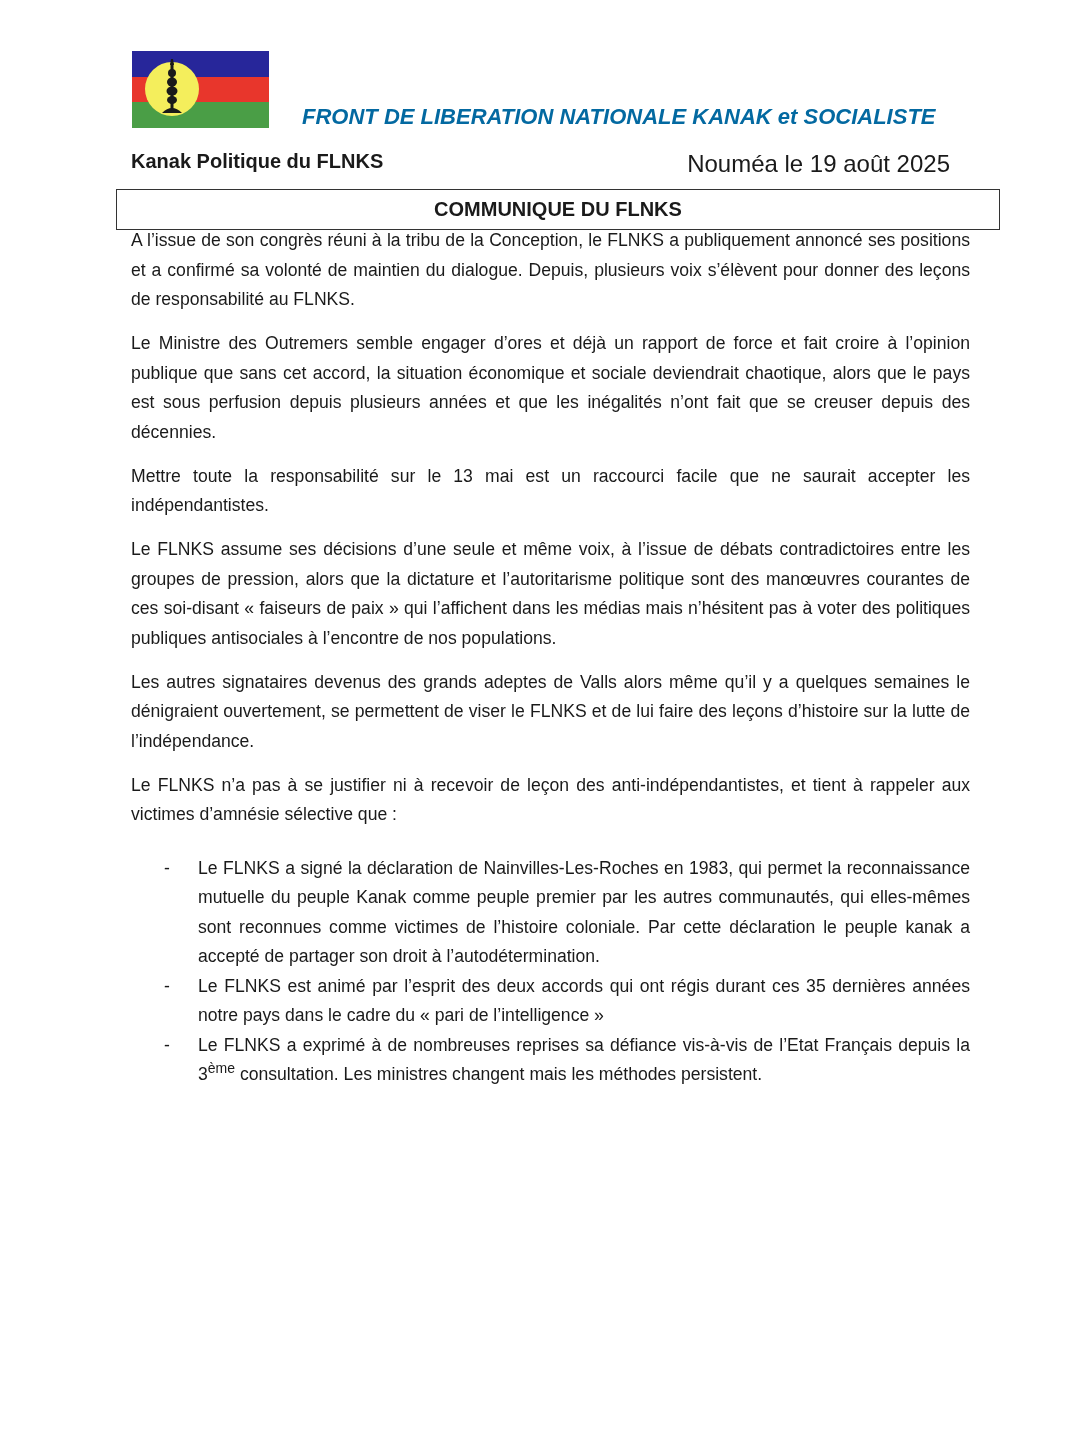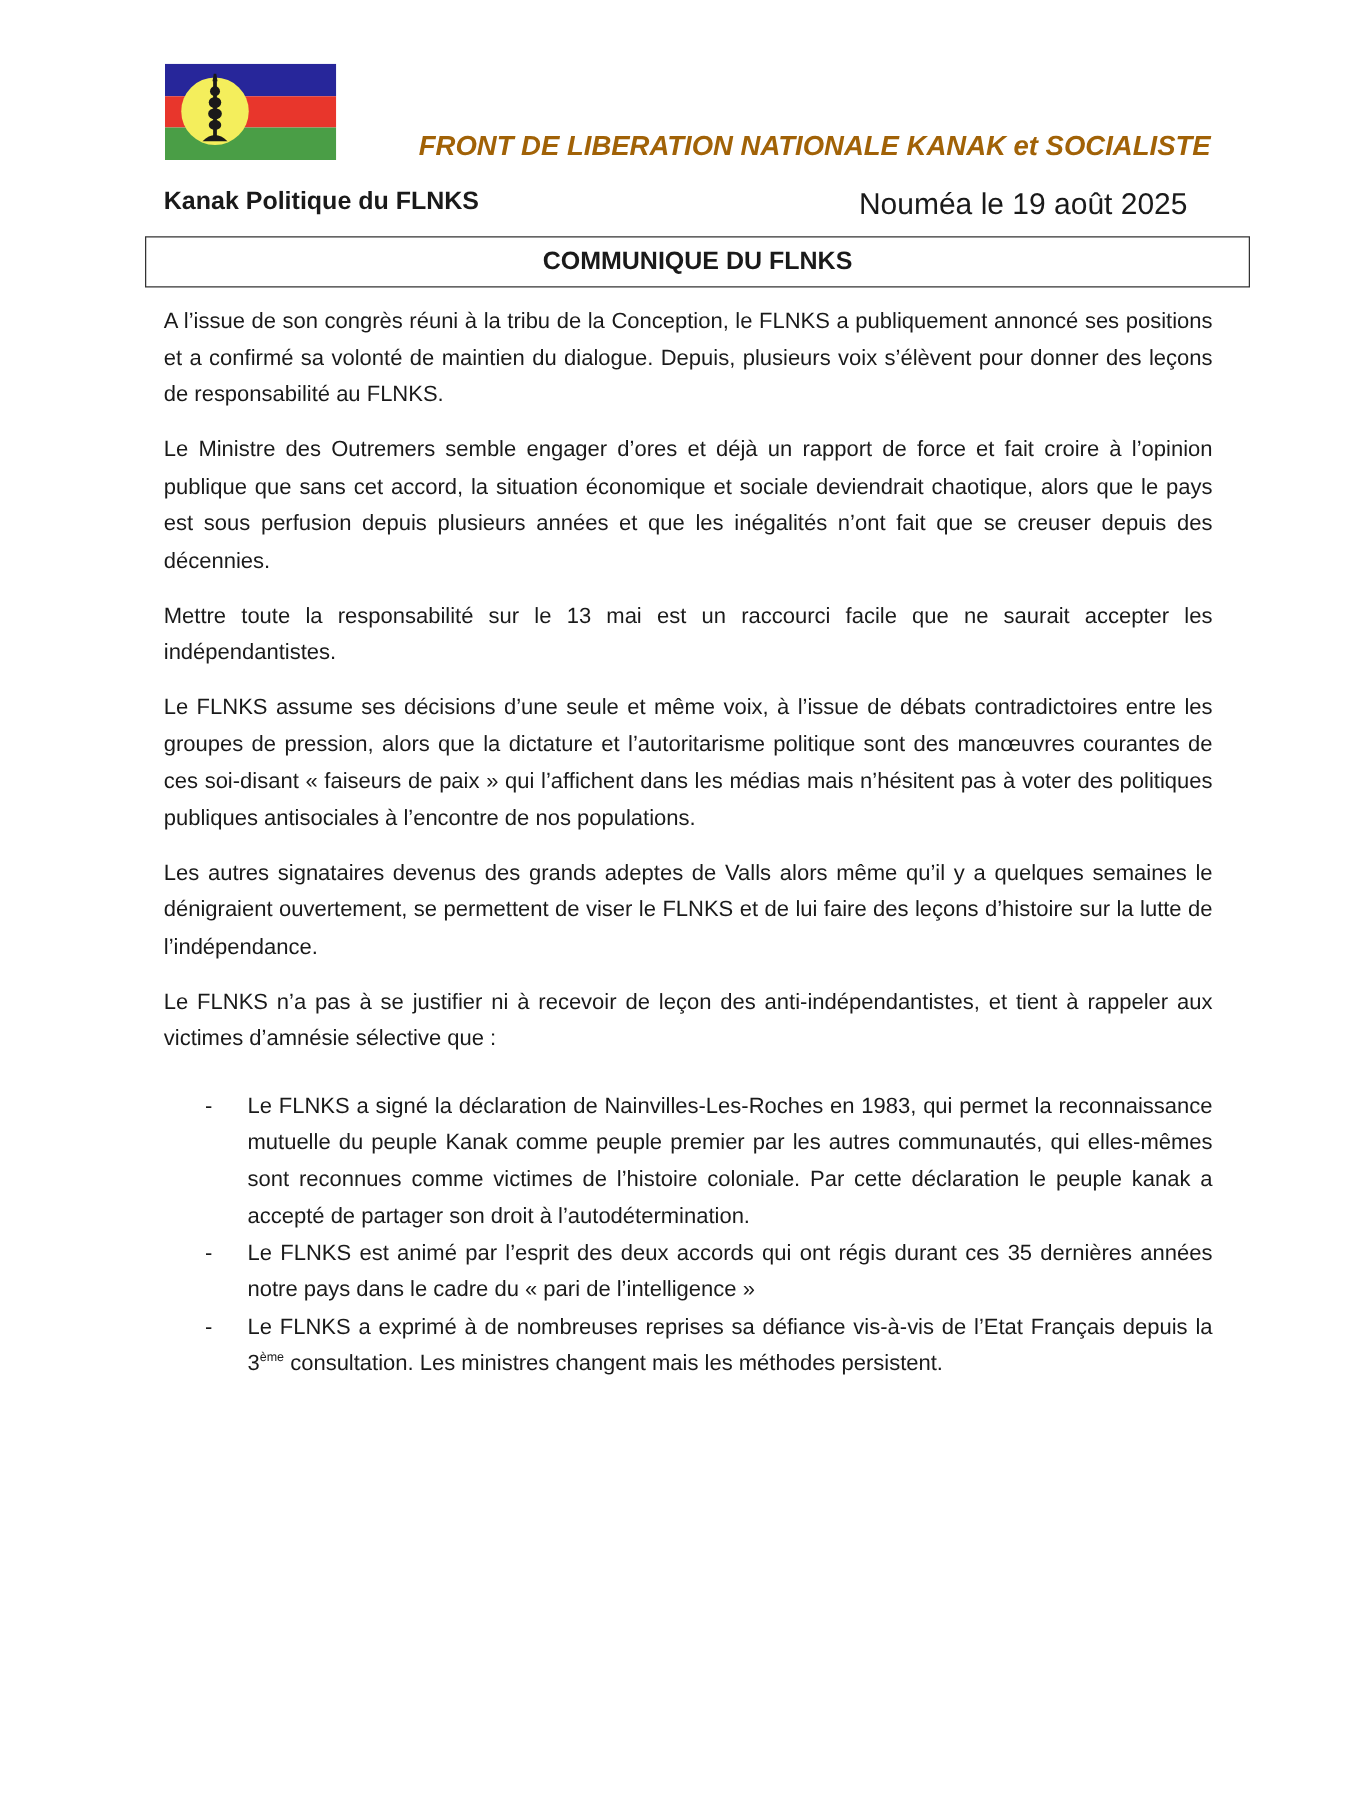--- a/index.html
+++ b/index.html
@@ -1,28 +1,28 @@
 <!DOCTYPE html>
 <html><head>
 <meta charset="utf-8">
 <style>
   html, body { margin: 0; padding: 0; background: #ffffff; }
   body { width: 1079px; height: 1439px; position: relative; overflow: hidden; color: #1a1a1a; }
   .flag { position: absolute; left: 132px; top: 51px; width: 137px; height: 77px; }
-  .org-title { position: absolute; left: 302px; top: 104px; font-family: "Liberation Sans", sans-serif; font-weight: bold; font-style: italic; font-size: 22px; color: #a16207; white-space: nowrap; margin-left: 33px; }
+  .org-title { position: absolute; left: 302px; top: 104px; font-family: "Liberation Sans", sans-serif; font-weight: bold; font-style: italic; font-size: 22px; color: #0369a1; white-space: nowrap; }
   .bureau { position: absolute; left: 131px; top: 150px; font-family: "Liberation Sans", sans-serif; font-weight: bold; font-size: 20px; white-space: nowrap; }
   .date { position: absolute; right: 129px; top: 150px; font-family: "Liberation Sans", sans-serif; font-size: 24px; white-space: nowrap; }
   .title-box { position: absolute; left: 116px; top: 189px; width: 884px; height: 41px; border: 1.5px solid #333; box-sizing: border-box; display: flex; align-items: center; justify-content: center; }
   .title-box span { font-family: "Liberation Sans", sans-serif; font-weight: bold; font-size: 20px; letter-spacing: 0px; }
-  .body { position: absolute; left: 131px; top: 242px; width: 839px; font-family: "Liberation Sans", sans-serif; font-size: 17.6px; line-height: 29.5px; }
+  .body { position: absolute; left: 131px; top: 226px; width: 839px; font-family: "Liberation Sans", sans-serif; font-size: 17.6px; line-height: 29.5px; }
   .body p { margin: 0 0 14.5px 0; text-align: justify; }
   .body ul { list-style: none; margin: 0; padding: 0; }
   .body li { position: relative; padding-left: 67px; text-align: justify; }
   .body li .dash { position: absolute; left: 33px; top: 0; }
-  sup { font-size: 10px; line-height: 0; vertical-align: super; }
+  sup { font-size: 14px; line-height: 0; vertical-align: super; }
 </style>
 </head>
 <body>
 
 <svg class="flag" viewBox="0 0 137 77">
   <rect id="f-blue" x="0" y="0" width="137" height="26" fill="#27269a"></rect>
   <rect id="f-red" x="0" y="26" width="137" height="25" fill="#e8362c"></rect>
   <rect id="f-green" x="0" y="51" width="137" height="26" fill="#4a9e46"></rect>
   <circle id="f-disc" cx="40" cy="38" r="27" fill="#f4ee5c"></circle>
   <g id="f-emblem" fill="#1a1a1a">

